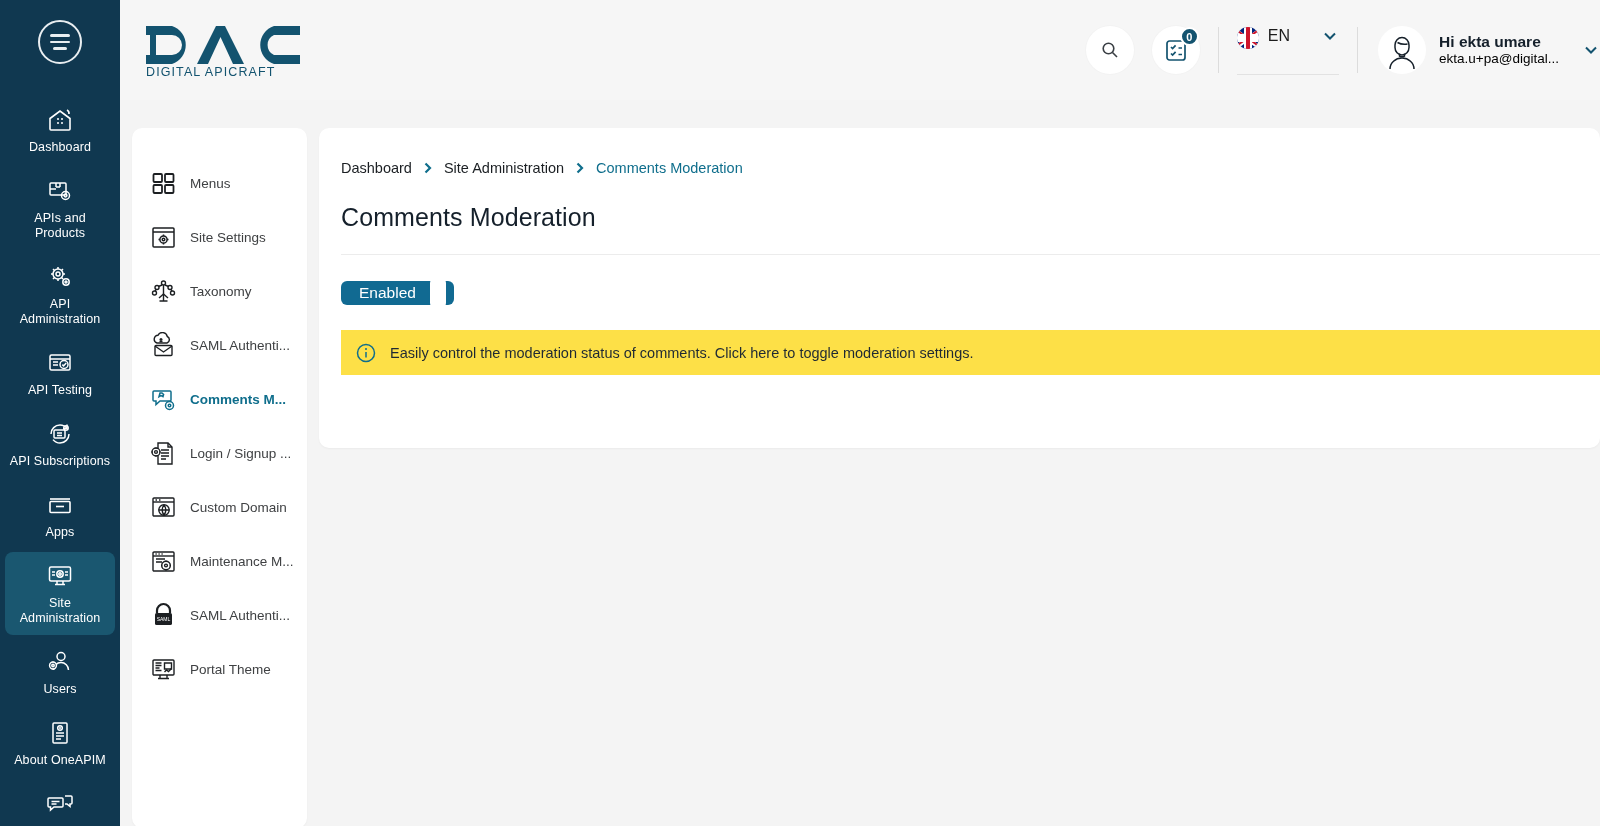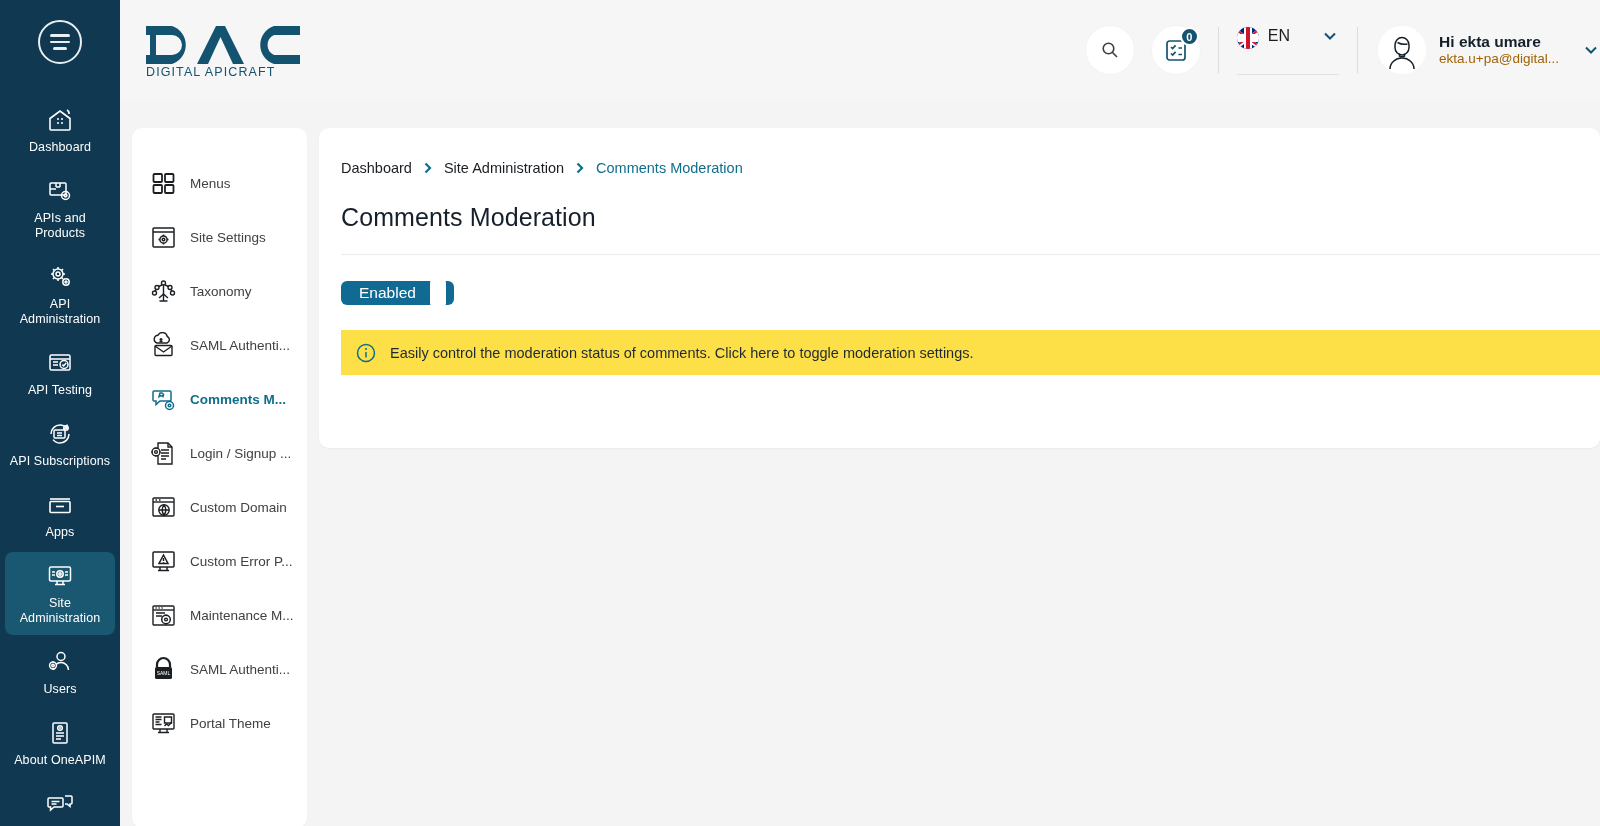--- a/index.html
+++ b/index.html
@@ -140,21 +140,21 @@
     justify-content: space-between;
   }
   .avatar {
     width: 48px; height: 48px; border-radius: 50%;
     background: #ffffff;
     display: flex; align-items: center; justify-content: center;
     overflow: hidden; flex: 0 0 48px;
   }
   .user-text { display: flex; flex-direction: column; justify-content: center; line-height: 1.25; }
   .user-name { font-size: 15.5px; font-weight: 700; color: #15202b; white-space: nowrap; }
-  .user-mail { font-size: 13.5px; color: #a16207; white-space: nowrap; }
+  .user-mail { font-size: 13.5px; color: #000000; white-space: nowrap; }
   .user-chev { margin-left: 10px; }
 
   
   .body-area {
     flex: 1 1 auto; display: flex; gap: 0;
     padding: 28px 0 0 12px;
     background: #f4f4f4;
     min-height: 0;
     position: relative;
   }
@@ -553,31 +553,20 @@
               <rect x="3" y="4" width="21" height="18" rx="1"></rect>
               <path d="M3 8 h21"></path>
               <path d="M5.5 6 h1.5 M9 6 h1.5"></path>
               <circle cx="14" cy="16" r="5.2"></circle>
               <path d="M8.8 16 h10.4 M14 10.8 a9 9 0 0 1 0 10.4 a9 9 0 0 1 0-10.4"></path>
             </svg>
           </span>
           <span class="set-label">Custom Domain</span>
         </div>
 
-        <div class="set-item">
-          <span class="set-ic">
-            <svg viewBox="0 0 27 27" fill="none" stroke="#1c1f22" stroke-width="1.5">
-              <rect x="3" y="4" width="21" height="15" rx="1"></rect>
-              <path d="M10 19 v3 M17 19 v3 M8 22.5 h11"></path>
-              <path d="M13.5 7 L18 15.5 H9 Z"></path>
-              <path d="M13.5 10 v3 M13.5 14.3 v.6"></path>
-            </svg>
-          </span>
-          <span class="set-label">Custom Error P...</span>
-        </div>
 
         <div class="set-item">
           <span class="set-ic">
             <svg viewBox="0 0 27 27" fill="none" stroke="#1c1f22" stroke-width="1.4">
               <rect x="3" y="4" width="21" height="19" rx="1"></rect>
               <path d="M3 8 h21"></path>
               <path d="M5.5 6 h1.2 M8.5 6 h1.2 M11.5 6 h1.2"></path>
               <path d="M6 11 h9 M6 14 h6"></path>
               <circle cx="16" cy="17.5" r="4.3"></circle>
               <circle cx="16" cy="17.5" r="1.4"></circle>

